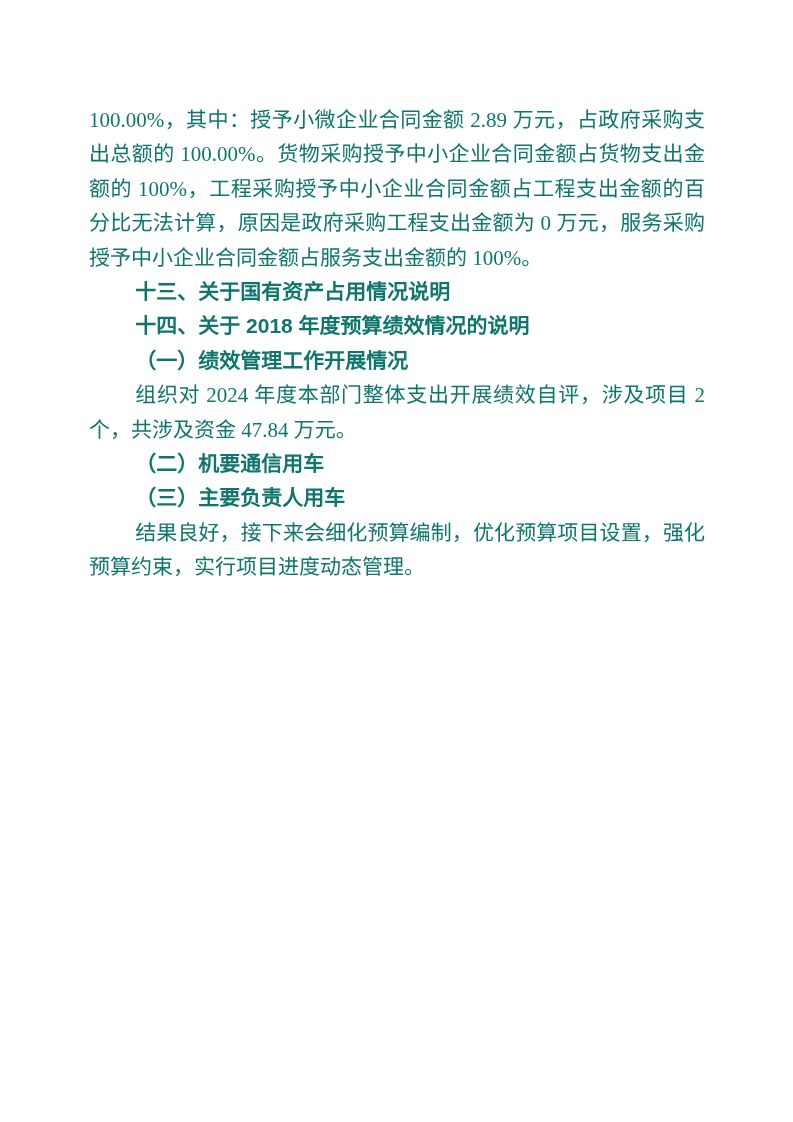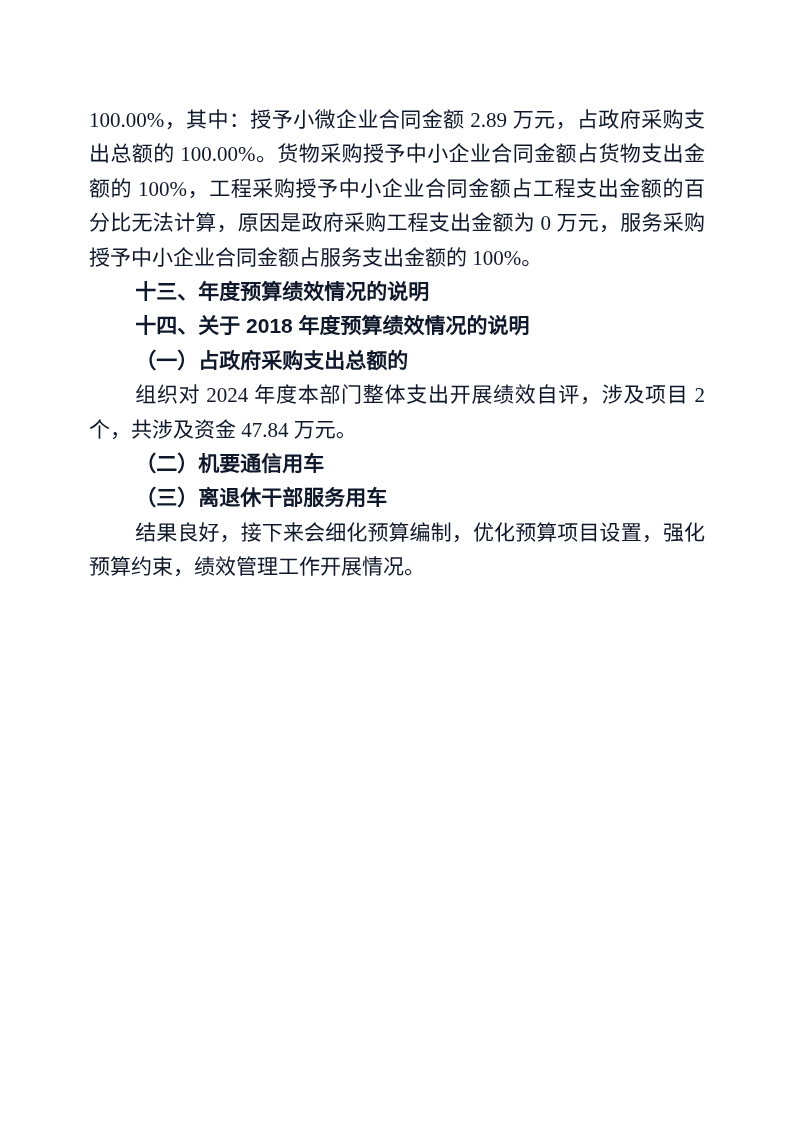--- a/index.html
+++ b/index.html
@@ -6,21 +6,21 @@
     margin: 0;
     padding: 0;
     background: #ffffff;
   }
   .page {
     position: relative;
     width: 793px;
     height: 1122px;
     background: #ffffff;
     overflow: hidden;
-    color: #0f172a;
+    color: #0f766e;
     font-family: "Liberation Serif", "DejaVu Serif", serif;
     border-radius: 9px;
   }
   .content {
     position: absolute;
     left: 89px;
     top: 103px;
     width: 616px;
     font-size: 21px;
     line-height: 34.4px;
@@ -52,30 +52,30 @@
   }
 </style>
 </head>
 <body>
 
 <div class="page">
   <div class="content">
 
     <p class="body-par no-indent">100.00%，其中：授予小微企业合同金额 2.89 万元，占政府采购支出总额的 100.00%。货物采购授予中小企业合同金额占货物支出金额的 100%，工程采购授予中小企业合同金额占工程支出金额的百分比无法计算，原因是政府采购工程支出金额为 0 万元，服务采购授予中小企业合同金额占服务支出金额的 100%。</p>
 
-    <h2 class="heading">十三、年度预算绩效情况的说明</h2>
+    <h2 class="heading">十三、关于国有资产占用情况说明</h2>
 
 
     <h2 class="heading">十四、关于 2018 年度预算绩效情况的说明</h2>
 
-    <h3 class="heading">（一）占政府采购支出总额的</h3>
+    <h3 class="heading">（一）绩效管理工作开展情况</h3>
 
     <p class="body-par indent">组织对 2024 年度本部门整体支出开展绩效自评，涉及项目 2 个，共涉及资金 47.84 万元。</p>
 
     <h3 class="heading">（二）机要通信用车</h3>
 
 
-    <h3 class="heading">（三）离退休干部服务用车</h3>
+    <h3 class="heading">（三）主要负责人用车</h3>
 
-    <p class="body-par indent">结果良好，接下来会细化预算编制，优化预算项目设置，强化预算约束，绩效管理工作开展情况。</p>
+    <p class="body-par indent">结果良好，接下来会细化预算编制，优化预算项目设置，强化预算约束，实行项目进度动态管理。</p>
 
   </div>
 </div>
 
 </body></html>

